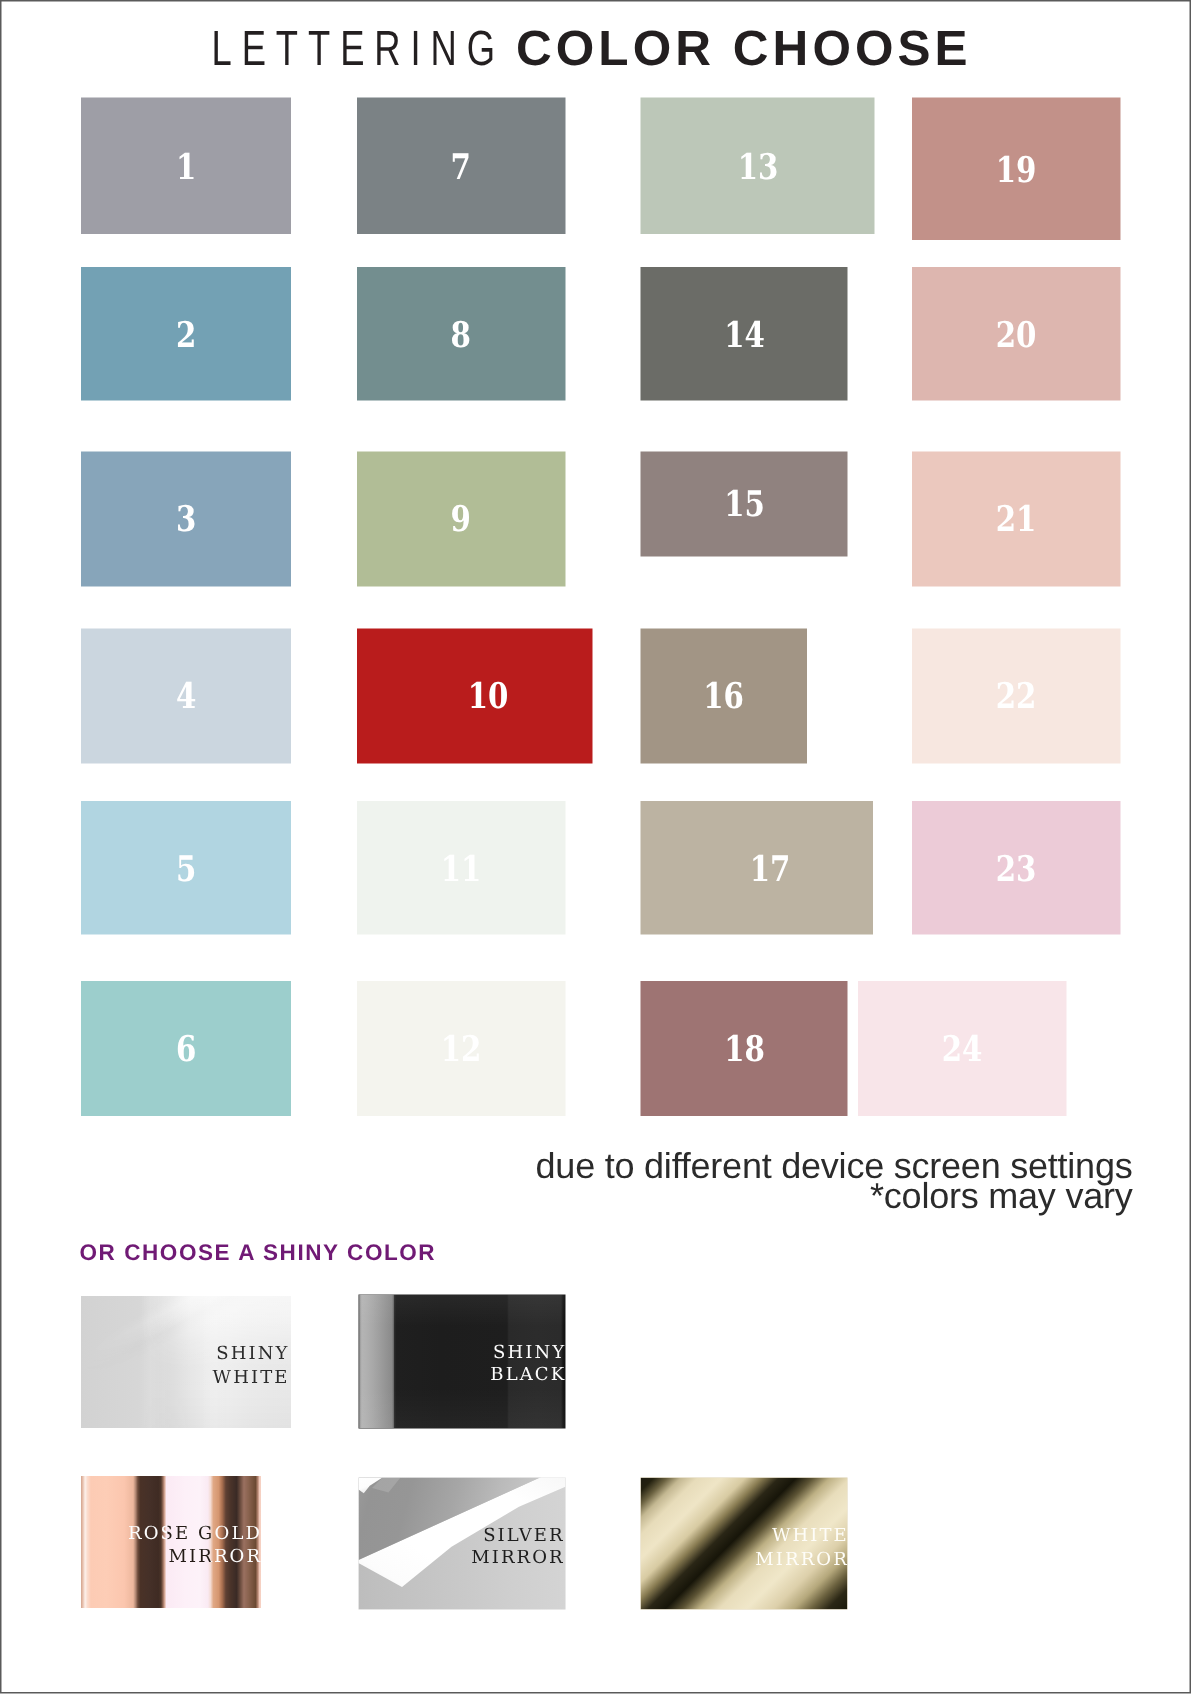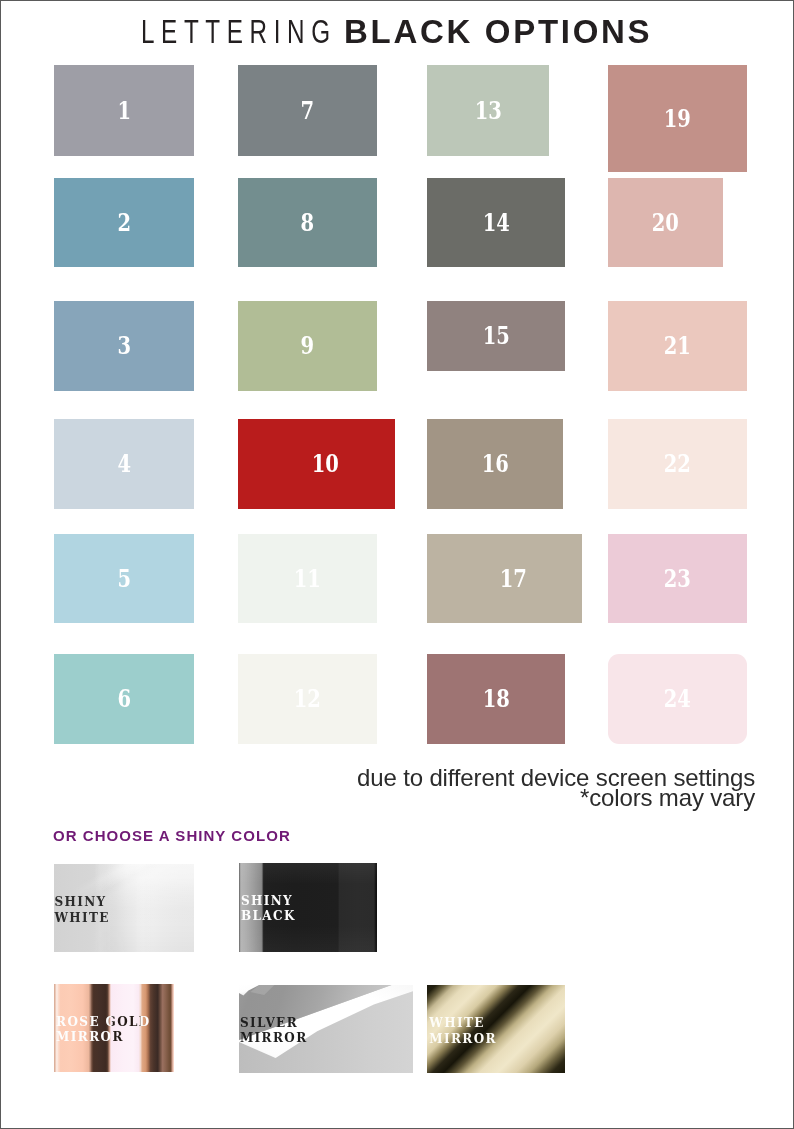--- a/index.html
+++ b/index.html
@@ -34,22 +34,22 @@
   .note { position:absolute; right:38px; top:767px; text-align:right;
           font-size:24px; line-height:19.8px; color:#2b2b2b; font-weight:400;
           letter-spacing:-0.15px; }
 
   
   .shiny-head { position:absolute; left:52px; top:826px; font-size:15px;
                 font-weight:bold; letter-spacing:1.05px; color:#701a75; }
 
   
   .mat { position:absolute; overflow:hidden; will-change:transform; }
-  .mat .lbl { position:absolute; z-index:5; text-align:left; white-space:nowrap;
-              font-family:"DejaVu Serif", serif; font-weight:bold;
+  .mat .lbl { position:absolute; z-index:5; text-align:right; white-space:nowrap;
+              font-family:"DejaVu Serif", serif; font-weight:normal;
               font-size:12px; letter-spacing:1.4px; line-height:15.7px;
               }
   .mat .lbl > div { padding-left:1.4px; }
   .mat .layer { position:absolute; left:0; top:0; right:0; bottom:0; }
 
   
   #mat-shiny-white { background:#d8d8d8; }
   #mat-shiny-white .l1 { background:linear-gradient(90deg,
       #d2d2d2 0%, #d4d4d4 12%, #d6d6d6 26%, #d9d9d9 36%,
       #dedede 44%, #e6e6e6 52%, #ececec 60%, #eeeeee 70%,
@@ -122,21 +122,21 @@
       #f0e7c9 70%, #ddd0ab 78%, #b5a87c 84%,
       #6d6340 89%, #2b2715 94%, #1a1809 100%); }
   #mat-gold .lbl { color:#fefdf8; }
 </style>
 </head>
 <body>
 
 <div class="page">
 
   <div class="title">
-    <span class="light">LETTERING</span><span class="bold">BLACK OPTIONS</span>
+    <span class="light">LETTERING</span><span class="bold">COLOR CHOOSE</span>
   </div>
 
   <div class="grid" id="grid">
       <div class="sw" style="left: 53px; top: 64px; width: 140px; height: 91px; background: rgb(158, 158, 166);">
         <span class="num">1</span>
       </div>
       <div class="sw" style="left: 53px; top: 177px; width: 140px; height: 89px; background: rgb(115, 161, 180);">
         <span class="num">2</span>
       </div>
       <div class="sw" style="left: 53px; top: 300px; width: 140px; height: 90px; background: rgb(135, 165, 186);">
@@ -162,54 +162,54 @@
       </div>
       <div class="sw" style="left: 237px; top: 418px; width: 139px; height: 90px; background: #b91c1c; padding-left: 18px;">
         <span class="num">10</span>
       </div>
       <div class="sw" style="left: 237px; top: 533px; width: 139px; height: 89px; background: rgb(239, 243, 238);">
         <span class="num">11</span>
       </div>
       <div class="sw" style="left: 237px; top: 653px; width: 139px; height: 90px; background: rgb(244, 244, 238);">
         <span class="num">12</span>
       </div>
-      <div class="sw" style="left: 426px; top: 64px; width: 122px; height: 91px; background: rgb(188, 199, 184);">
+      <div class="sw" style="left: 426px; top: 64px; width: 156px; height: 91px; background: rgb(188, 199, 184);">
         <span class="num">13</span>
       </div>
       <div class="sw" style="left: 426px; top: 177px; width: 138px; height: 89px; background: rgb(107, 108, 103);">
         <span class="num">14</span>
       </div>
       <div class="sw" style="left: 426px; top: 300px; width: 138px; height: 70px; background: rgb(144, 130, 127); text-align: center;">
         <span class="num">15</span>
       </div>
-      <div class="sw" style="left: 426px; top: 418px; width: 136px; height: 90px; background: rgb(162, 149, 133);">
+      <div class="sw" style="left: 426px; top: 418px; width: 111px; height: 90px; background: rgb(162, 149, 133);">
         <span class="num">16</span>
       </div>
       <div class="sw" style="left: 426px; top: 533px; width: 138px; height: 89px; background: rgb(188, 179, 162); padding-left: 17px;">
         <span class="num">17</span>
       </div>
       <div class="sw" style="left: 426px; top: 653px; width: 138px; height: 90px; background: rgb(158, 116, 115);">
         <span class="num">18</span>
       </div>
-      <div class="sw" style="left: 607px; top: 64px; width: 139px; height: 107px; background: rgb(194, 145, 137);">
+      <div class="sw" style="left: 607px; top: 64px; width: 139px; height: 95px; background: rgb(194, 145, 137);">
         <span class="num">19</span>
       </div>
-      <div class="sw" style="left: 607px; top: 177px; width: 115px; height: 89px; background: rgb(221, 182, 175);">
+      <div class="sw" style="left: 607px; top: 177px; width: 139px; height: 89px; background: rgb(221, 182, 175);">
         <span class="num">20</span>
       </div>
       <div class="sw" style="left: 607px; top: 300px; width: 139px; height: 90px; background: rgb(235, 200, 190);">
         <span class="num">21</span>
       </div>
       <div class="sw" style="left: 607px; top: 418px; width: 139px; height: 90px; background: rgb(247, 231, 224);">
         <span class="num">22</span>
       </div>
       <div class="sw" style="left: 607px; top: 533px; width: 139px; height: 89px; background: rgb(236, 203, 215);">
         <span class="num">23</span>
       </div>
-      <div class="sw" style="left: 607px; top: 653px; width: 139px; height: 90px; background: rgb(248, 229, 233); border-radius: 11px;">
+      <div class="sw" style="left: 571px; top: 653px; width: 139px; height: 90px; background: rgb(248, 229, 233);">
         <span class="num">24</span>
       </div>
     </div>
 
   <div class="note">
     <div>due to different device screen settings</div>
     <div>*colors may vary</div>
   </div>
 
   <div class="shiny-head">OR CHOOSE A SHINY COLOR</div>
@@ -237,21 +237,21 @@
         <div class="layer l1"></div>
         <div class="lbl" style="left: 0px; right: 0px; top: 30.5px; transform: translateX(0.7px);">
           <div>ROSE GOLD</div>
           <div>MIRROR</div>
         </div>
         <div class="lbl alt" style="left: 0px; right: 0px; top: 30.5px; transform: translateX(0.7px);">
           <div>ROSE GOLD</div>
           <div>MIRROR</div>
         </div>
       </div>
-      <div class="mat" id="mat-silver" style="left: 238px; top: 984px; width: 138px; height: 88px; padding-left: 36px;">
+      <div class="mat" id="mat-silver" style="left: 238px; top: 984px; width: 138px; height: 88px;">
         <svg viewBox="0 0 138 88" preserveAspectRatio="none" xmlns="http://www.w3.org/2000/svg" class="art">
     <defs>
       <linearGradient id="sv-base" x1="0" y1="0.2" x2="0.75" y2="1">
         <stop offset="0" stop-color="#c1c1c1"></stop>
               <stop offset="0.35" stop-color="#c7c7c7"></stop>
         <stop offset="0.7" stop-color="#cdcdcd"></stop>
               <stop offset="1" stop-color="#d3d3d3"></stop>
       </linearGradient>
       <linearGradient id="sv-dark" x1="0" y1="0" x2="1" y2="0.15">
         <stop offset="0" stop-color="#9d9d9d"></stop>

